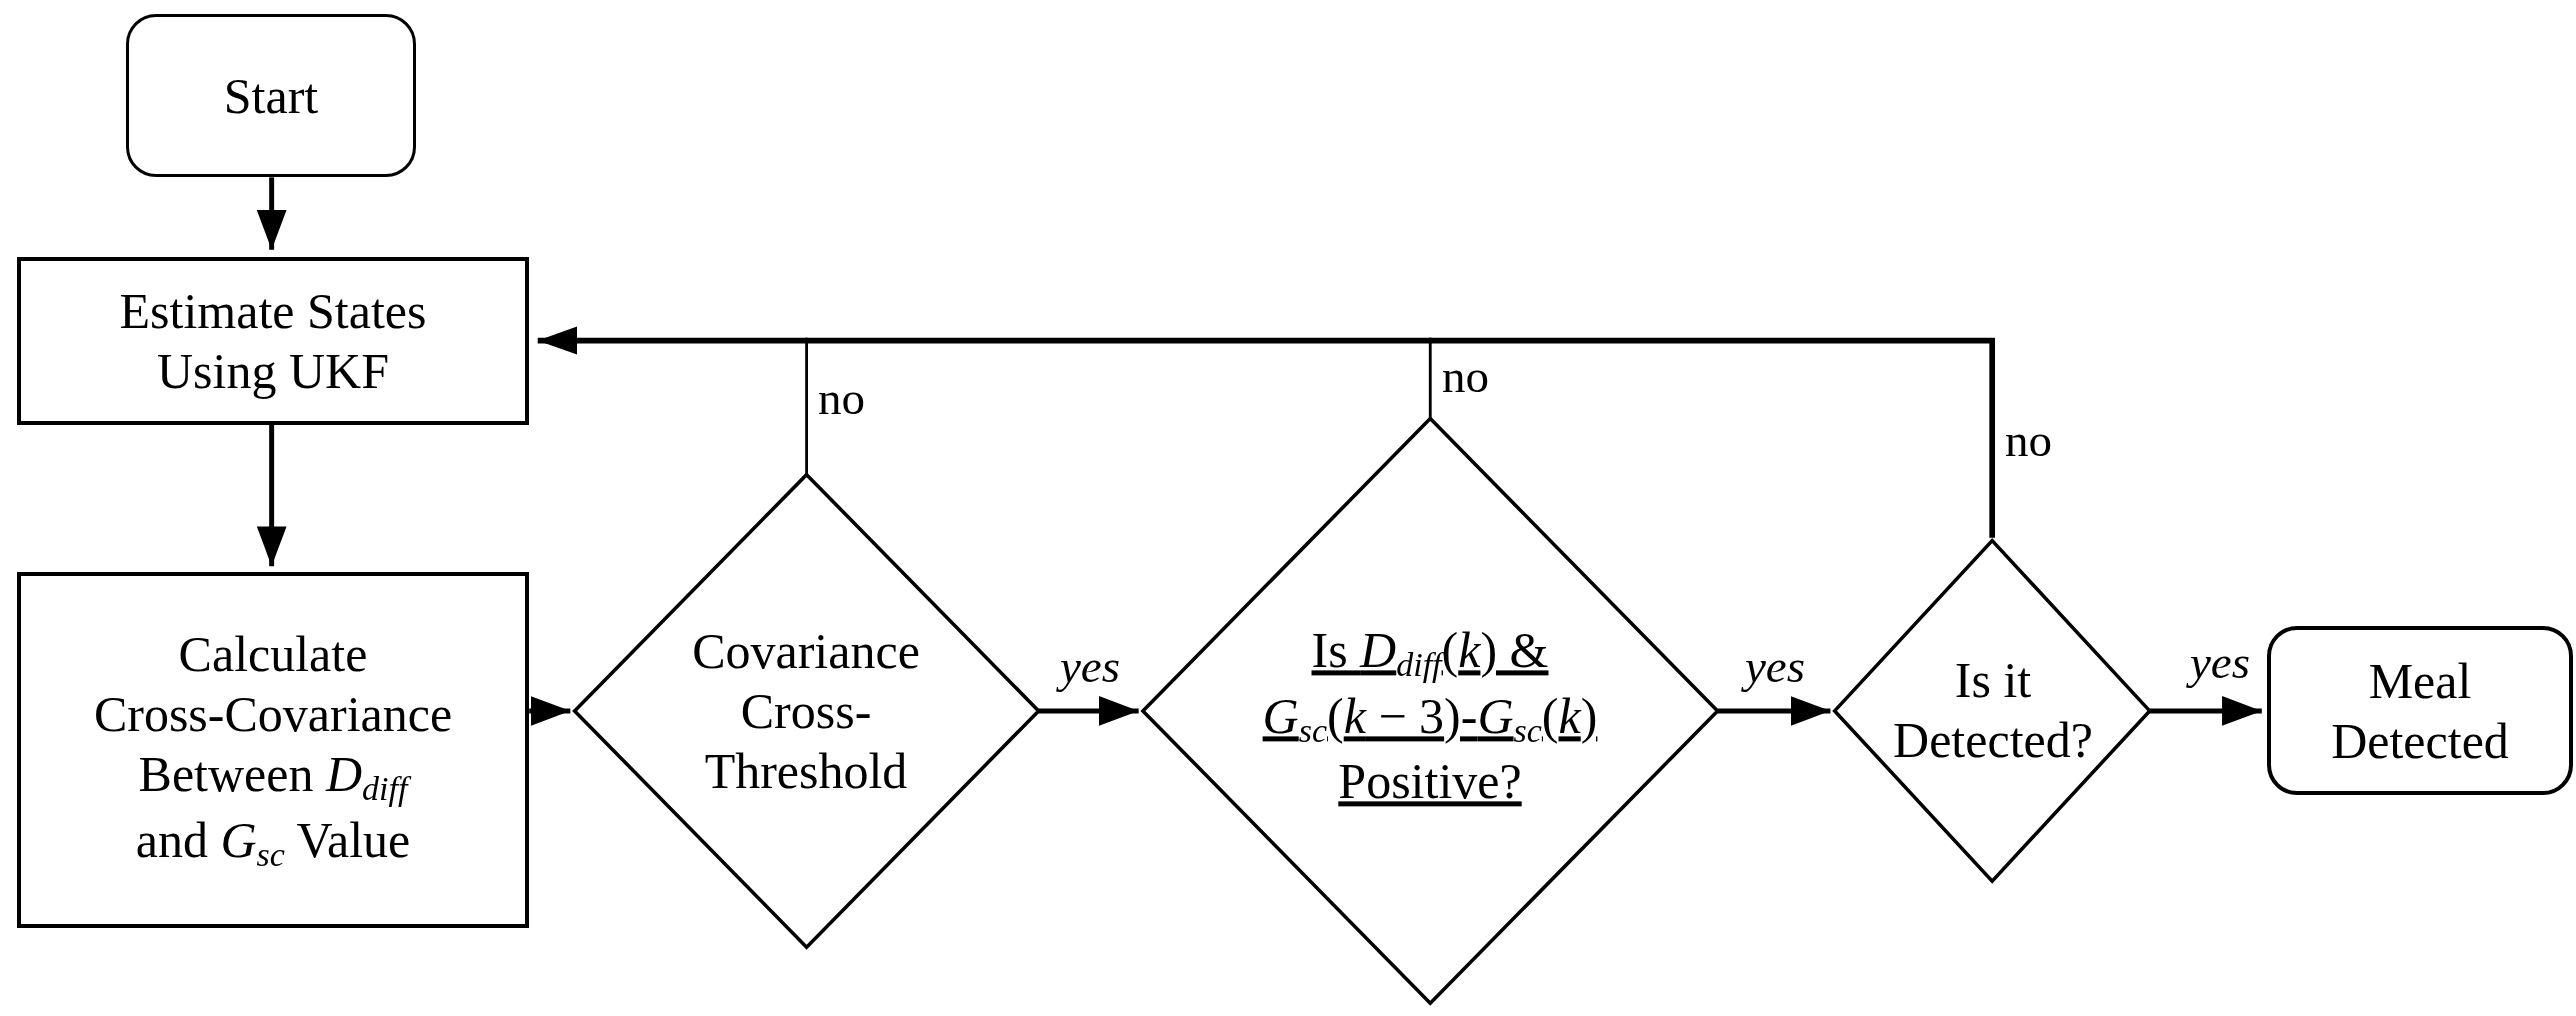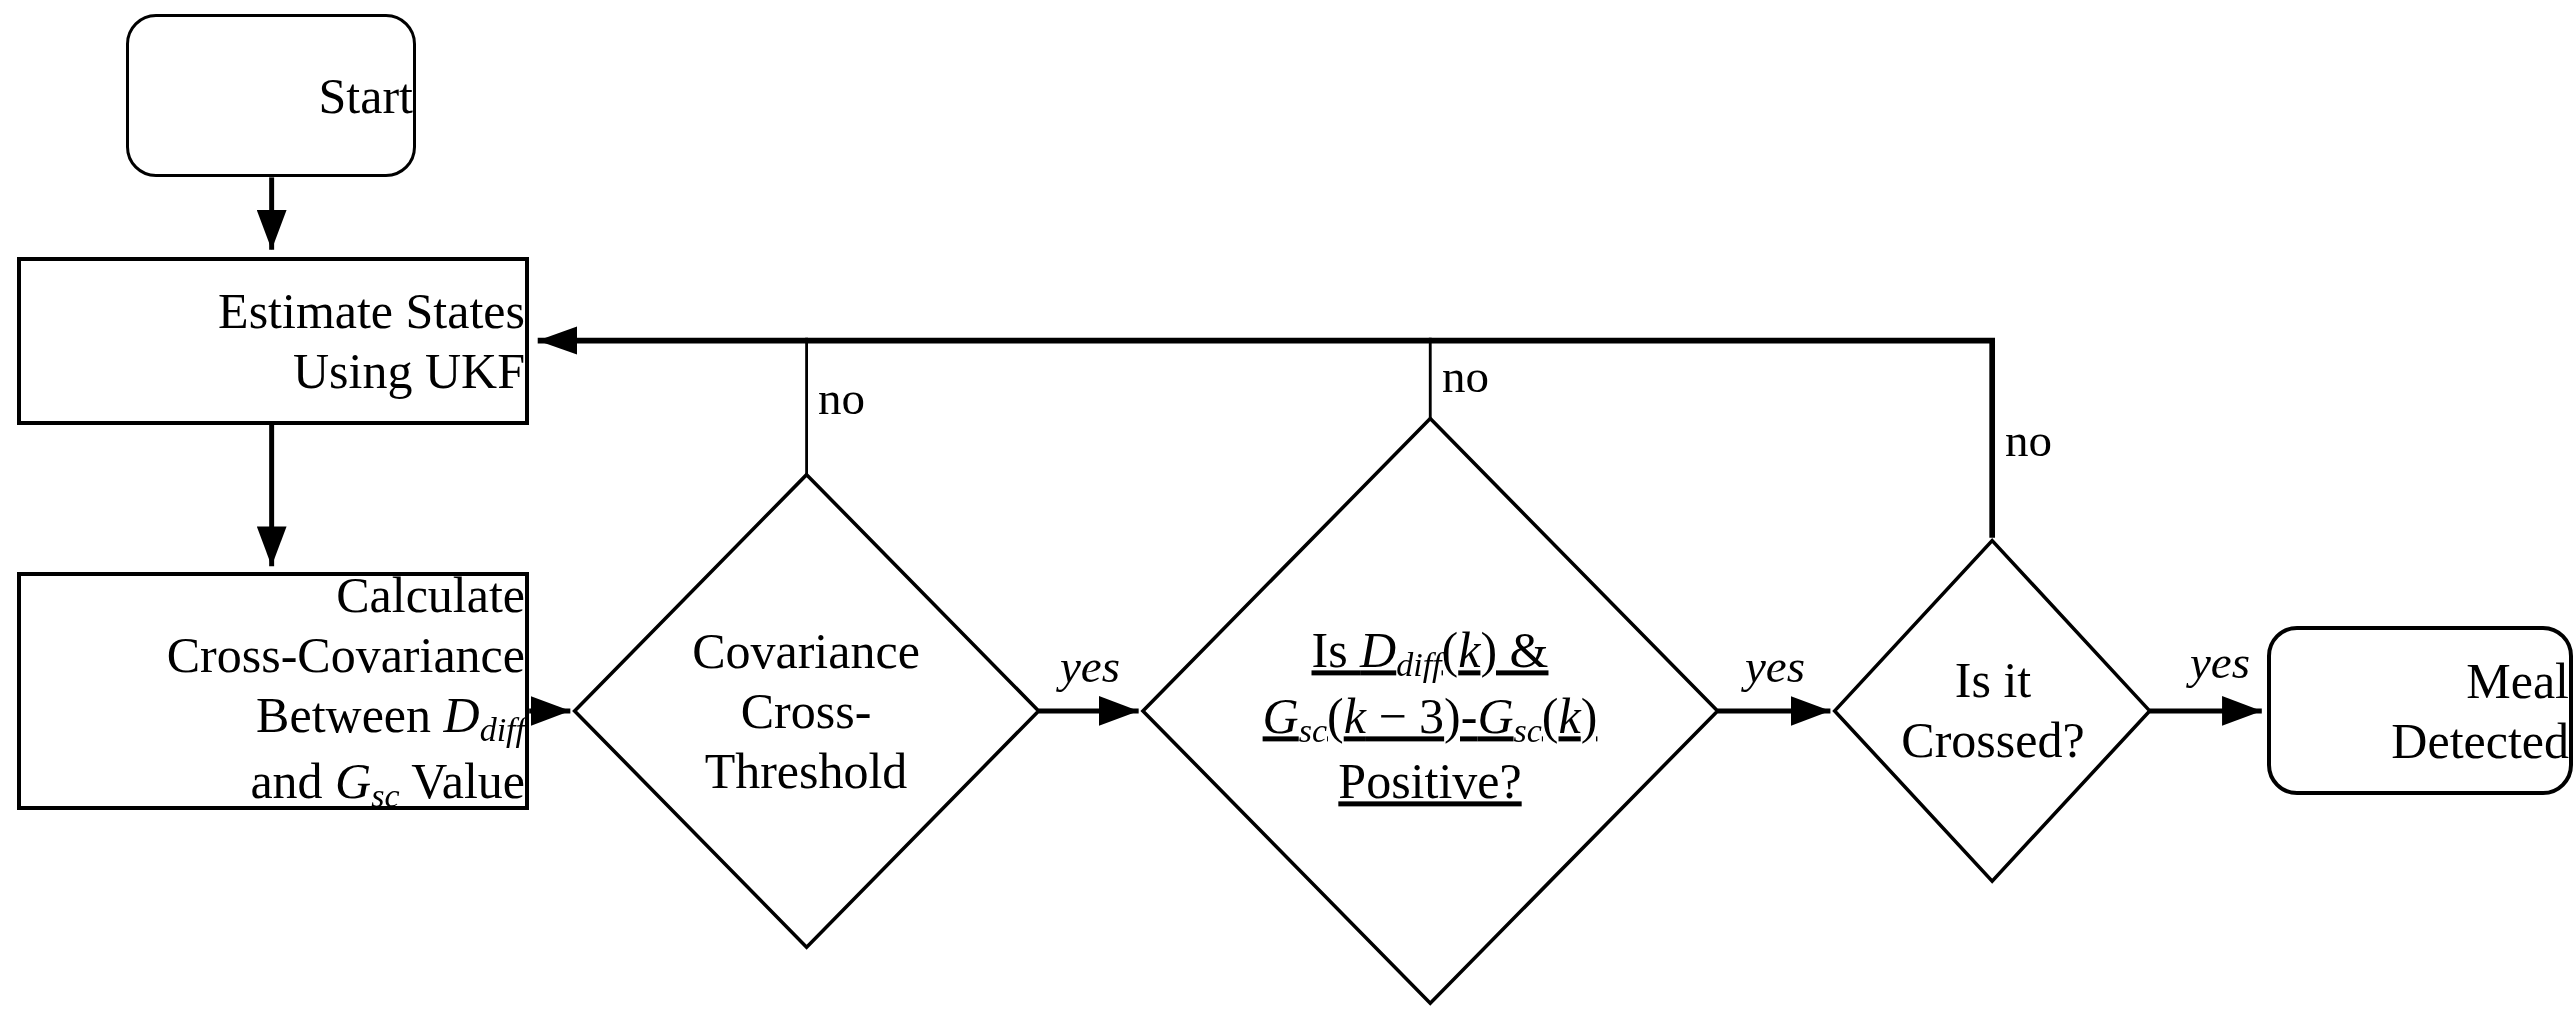--- a/index.html
+++ b/index.html
@@ -10,21 +10,21 @@
     background: #ffffff;
     color: #000000;
     font-family: "Liberation Serif", serif;
     overflow: hidden;
   }
   svg.wires { position: absolute; left: 0; top: 0; }
   .node {
     position: absolute;
     display: flex;
     flex-direction: column;
-    align-items: flex-end;
+    align-items: center;
     justify-content: center;
     text-align: center;
     box-sizing: border-box;
     background: #ffffff;
   }
   .rect    { border: 4.3px solid #000000; }
   .rounded { border: 3.5px solid #000000; border-radius: 30px; }
   .line  { font-size: 50px; line-height: 1.2; white-space: nowrap; }
   .dtext {
     position: absolute;
@@ -75,42 +75,42 @@
 
   <div class="node rounded" style="left:126px; top:14px; width:290px; height:163px;">
     <div class="line">Start</div>
   </div>
 
   <div class="node rect" style="left:17px; top:257px; width:512px; height:168px;">
     <div class="line">Estimate States</div>
     <div class="line">Using UKF</div>
   </div>
 
-  <div class="node rect" style="left:17px; top:572px; width:512px; height:238px;">
+  <div class="node rect" style="left:17px; top:572px; width:512px; height:356px;">
     <div class="line">Calculate</div>
     <div class="line">Cross-Covariance</div>
     <div class="line"><span>Between </span><span class="mvar">D</span><span class="msub">diff</span></div>
     <div class="line"><span>and </span><span class="mvar">G</span><span class="msub">sc</span><span> Value</span></div>
   </div>
 
   <div class="dtext" style="left:806px; top:711px;">
     <div class="line">Covariance</div>
     <div class="line">Cross-</div>
     <div class="line">Threshold</div>
   </div>
 
   <div class="dtext" style="left:1430px; top:716px;text-decoration:underline;">
     <div class="line"><span>Is </span><span class="mvar">D</span><span class="msub">diff</span><span>(</span><span class="mvar">k</span><span>) &amp;</span></div>
     <div class="line"><span class="mvar">G</span><span class="msub">sc</span><span>(</span><span class="mvar">k</span><span> − 3</span><span>)-</span><span class="mvar">G</span><span class="msub">sc</span><span>(</span><span class="mvar">k</span><span>)</span></div>
     <div class="line">Positive?</div>
   </div>
 
   <div class="dtext" style="left:1993px; top:710px;">
     <div class="line">Is it</div>
-    <div class="line">Crossed?</div>
+    <div class="line">Detected?</div>
   </div>
 
   <div class="node rounded" style="left:2267px; top:626px; width:306px; height:169px; border-width:4.3px;">
     <div class="line">Meal</div>
     <div class="line">Detected</div>
   </div>
 
   <div class="edge-label" style="left:818px; top:373px;">no</div>
   <div class="edge-label" style="left:1442px; top:351px;">no</div>
   <div class="edge-label" style="left:2005px; top:415px;">no</div>

